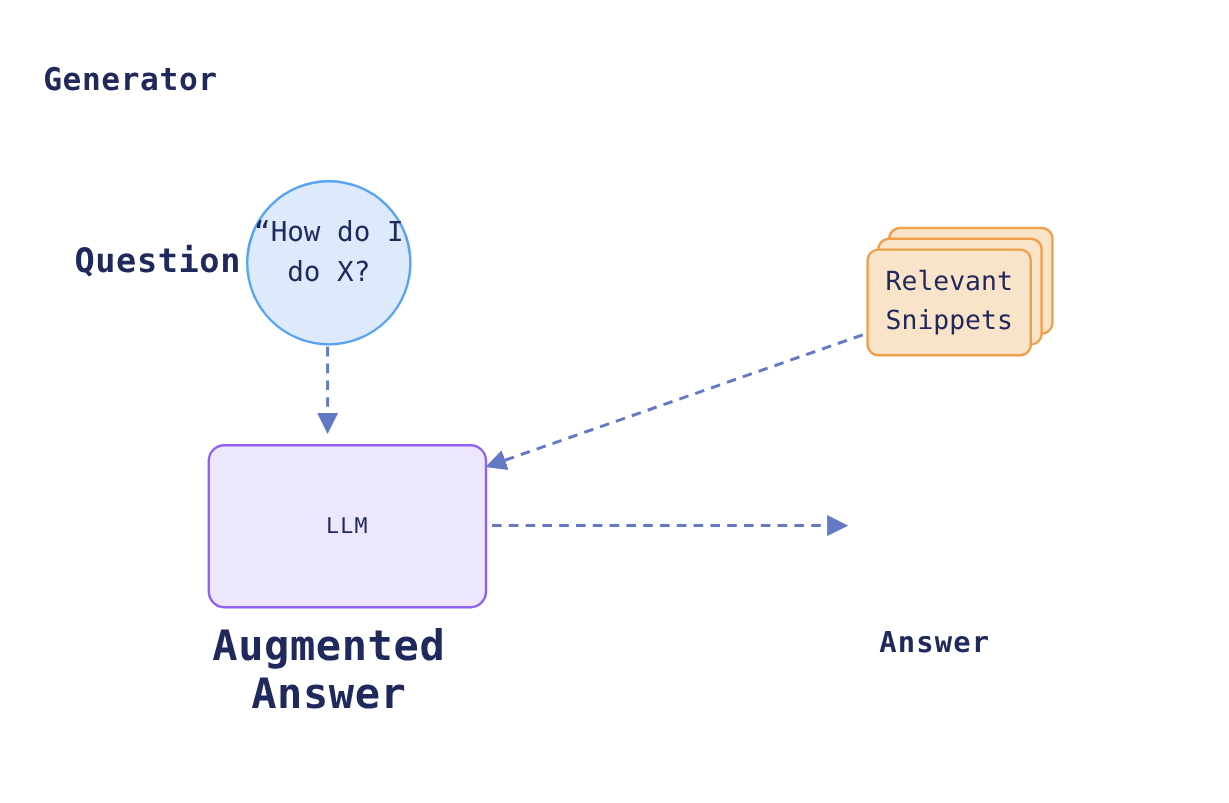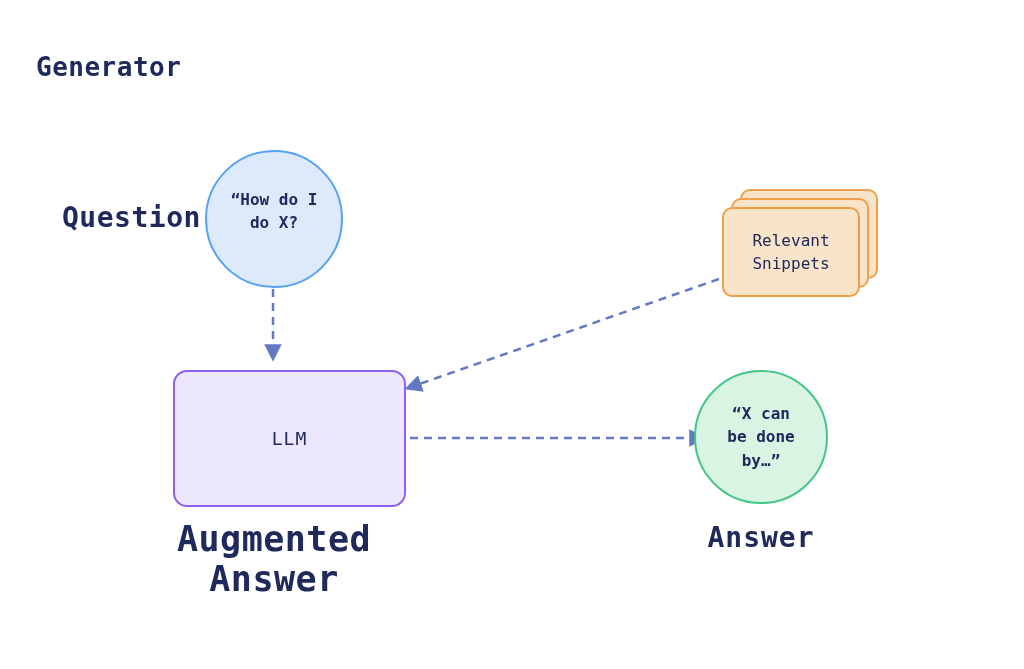--- a/index.html
+++ b/index.html
@@ -40,22 +40,22 @@
   .bubble {
     position: absolute;
     border-radius: 50%;
     display: flex;
     align-items: center;
     justify-content: center;
     text-align: center;
     box-sizing: border-box;
   }
   .bubble-text {
-    font-size: 16px;
-    font-weight: 700;
+    font-size: 23px;
+    font-weight: 400;
     line-height: 1.45;
     white-space: pre-line;
     color: var(--ink, #20295c);
   }
   .bubble-question {
     left: 205px;
     top: 150px;
     width: 138px;
     height: 138px;
     background: var(--bluefill, #ddeafc);
@@ -98,24 +98,24 @@
     text-align: center;
   }
   .caption-augmented {
     left: 140px;
     top: 519px;
     width: 268px;
     font-size: 35px;
     letter-spacing: 0.5px;
   }
   .caption-answer {
-    left: 691px;
+    left: 709px;
     top: 521px;
     width: 140px;
-    font-size: 28px;
+    font-size: 24px;
     letter-spacing: 1px;
   }
   .card {
     position: absolute;
     width: 138px;
     height: 90px;
     box-sizing: border-box;
     background: var(--orangefill, #fae4c9);
     border: 2px solid var(--orangestroke, #f0a04b);
     border-radius: 10px;
@@ -123,21 +123,21 @@
   .card-back   { left: 740px; top: 189px; }
   .card-middle { left: 731px; top: 198px; }
   .card-front  {
     left: 722px; top: 207px;
     display: flex;
     align-items: center;
     justify-content: center;
     text-align: center;
   }
   .card-text {
-    font-size: 16px;
+    font-size: 22px;
     font-weight: 500;
     line-height: 1.45;
     white-space: pre-line;
     color: var(--ink, #20295c);
   }
   svg.arrows {
     position: absolute;
     left: 0;
     top: 0;
     width: 1024px;
@@ -184,20 +184,15 @@
 
   <div>
     <div class="card card-back"></div>
     <div class="card card-middle"></div>
     <div class="card card-front">
       <div class="card-text">Relevant
 Snippets</div>
     </div>
   </div>
 
-  <div class="bubble bubble-answer">
-    <div class="bubble-text">“X can
-be done
-by…”</div>
-  </div>
   <div class="caption caption-answer">Answer</div>
 
 </div>
 
 </body></html>

